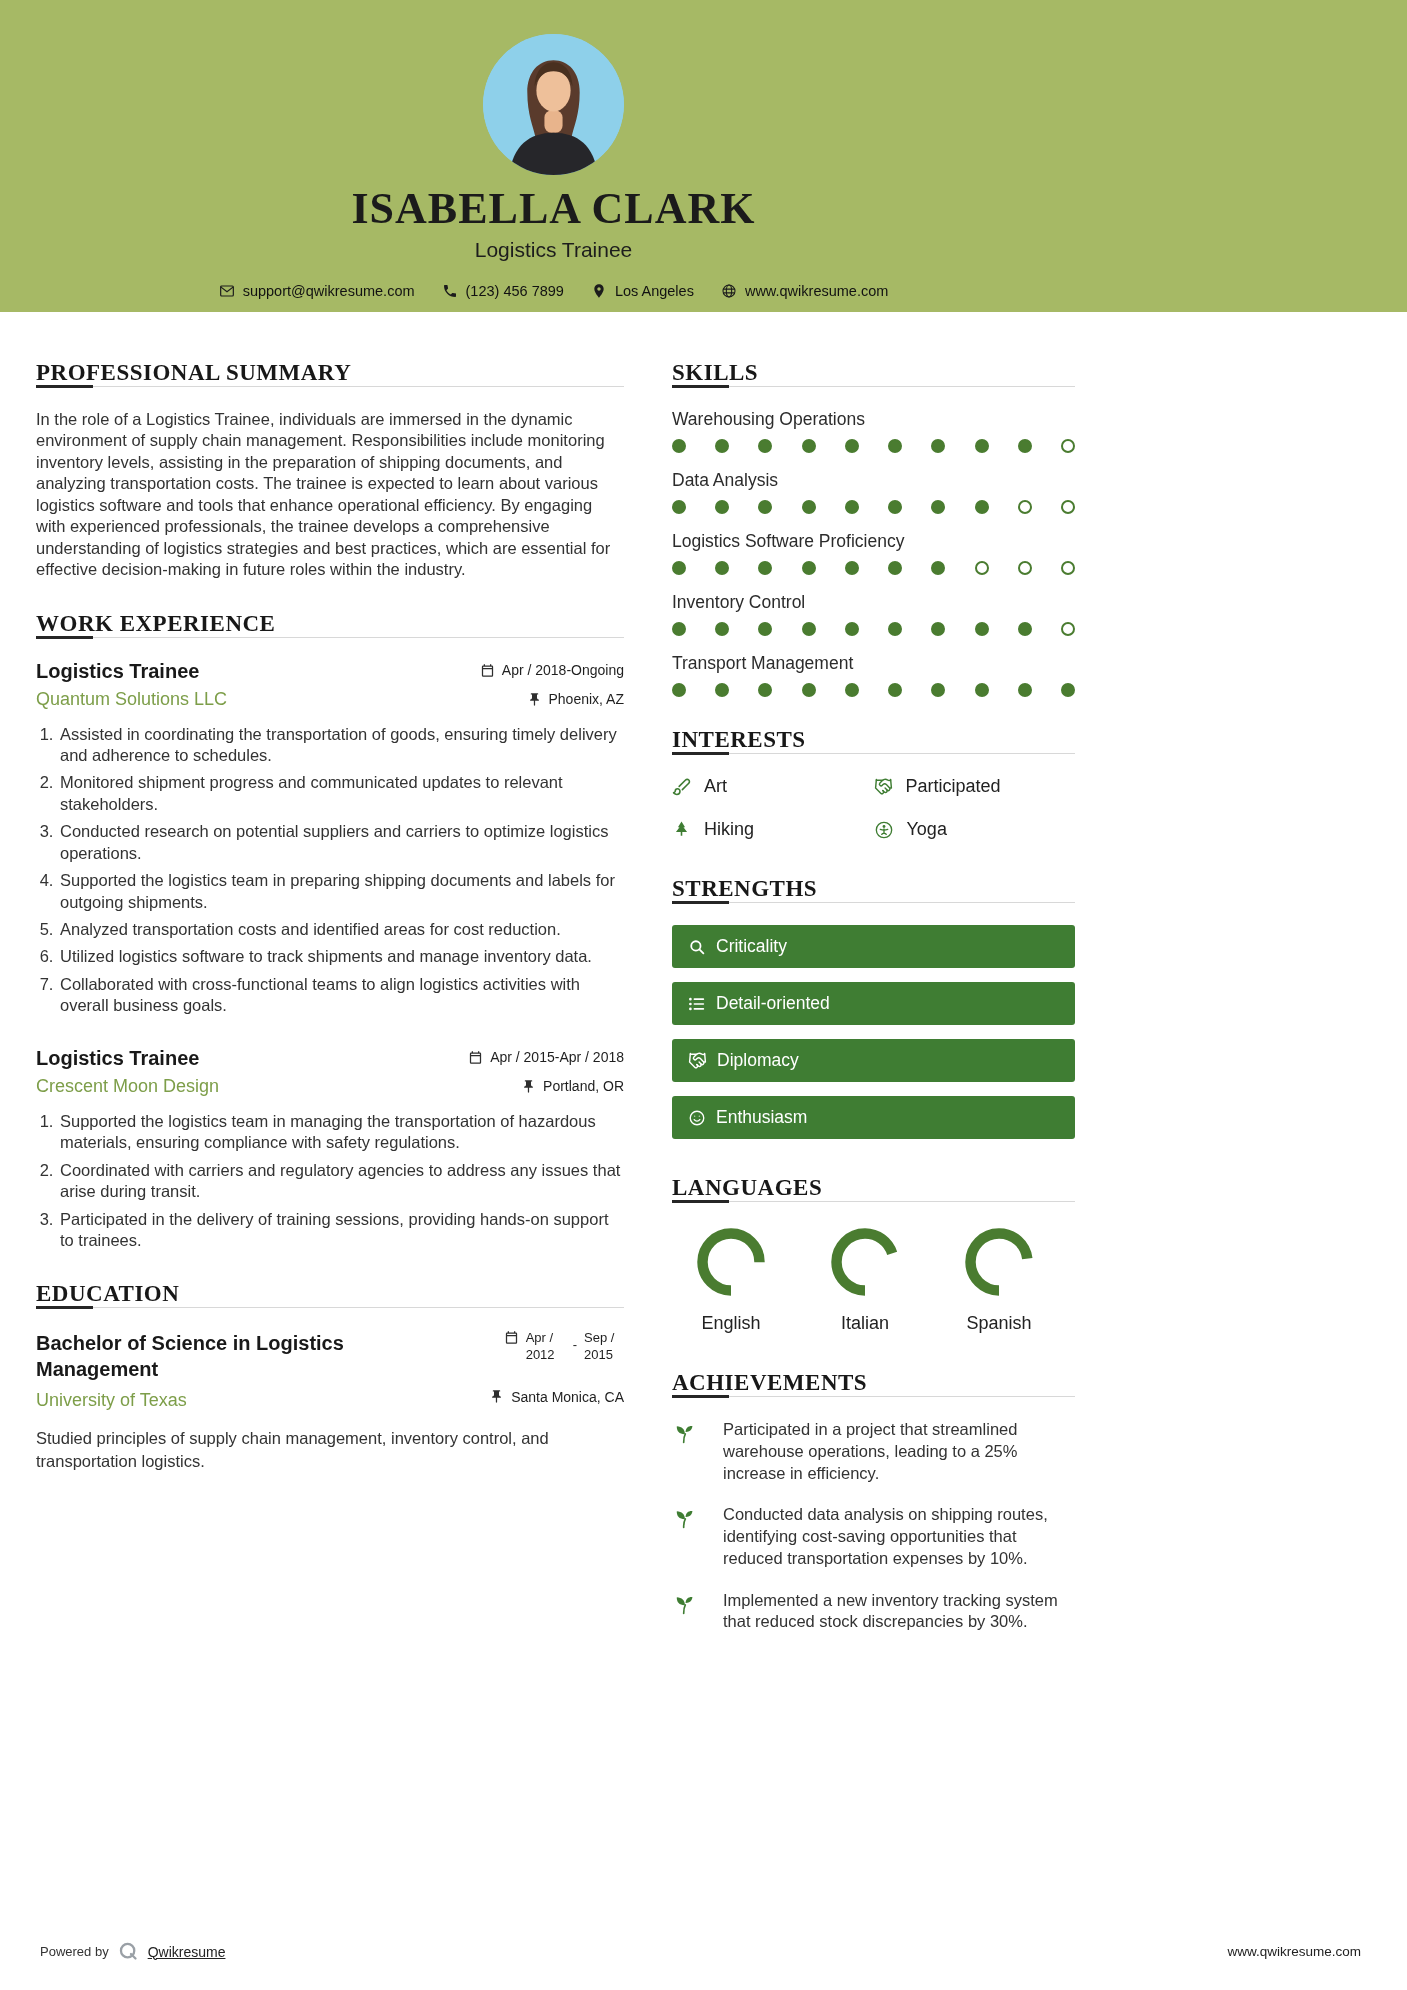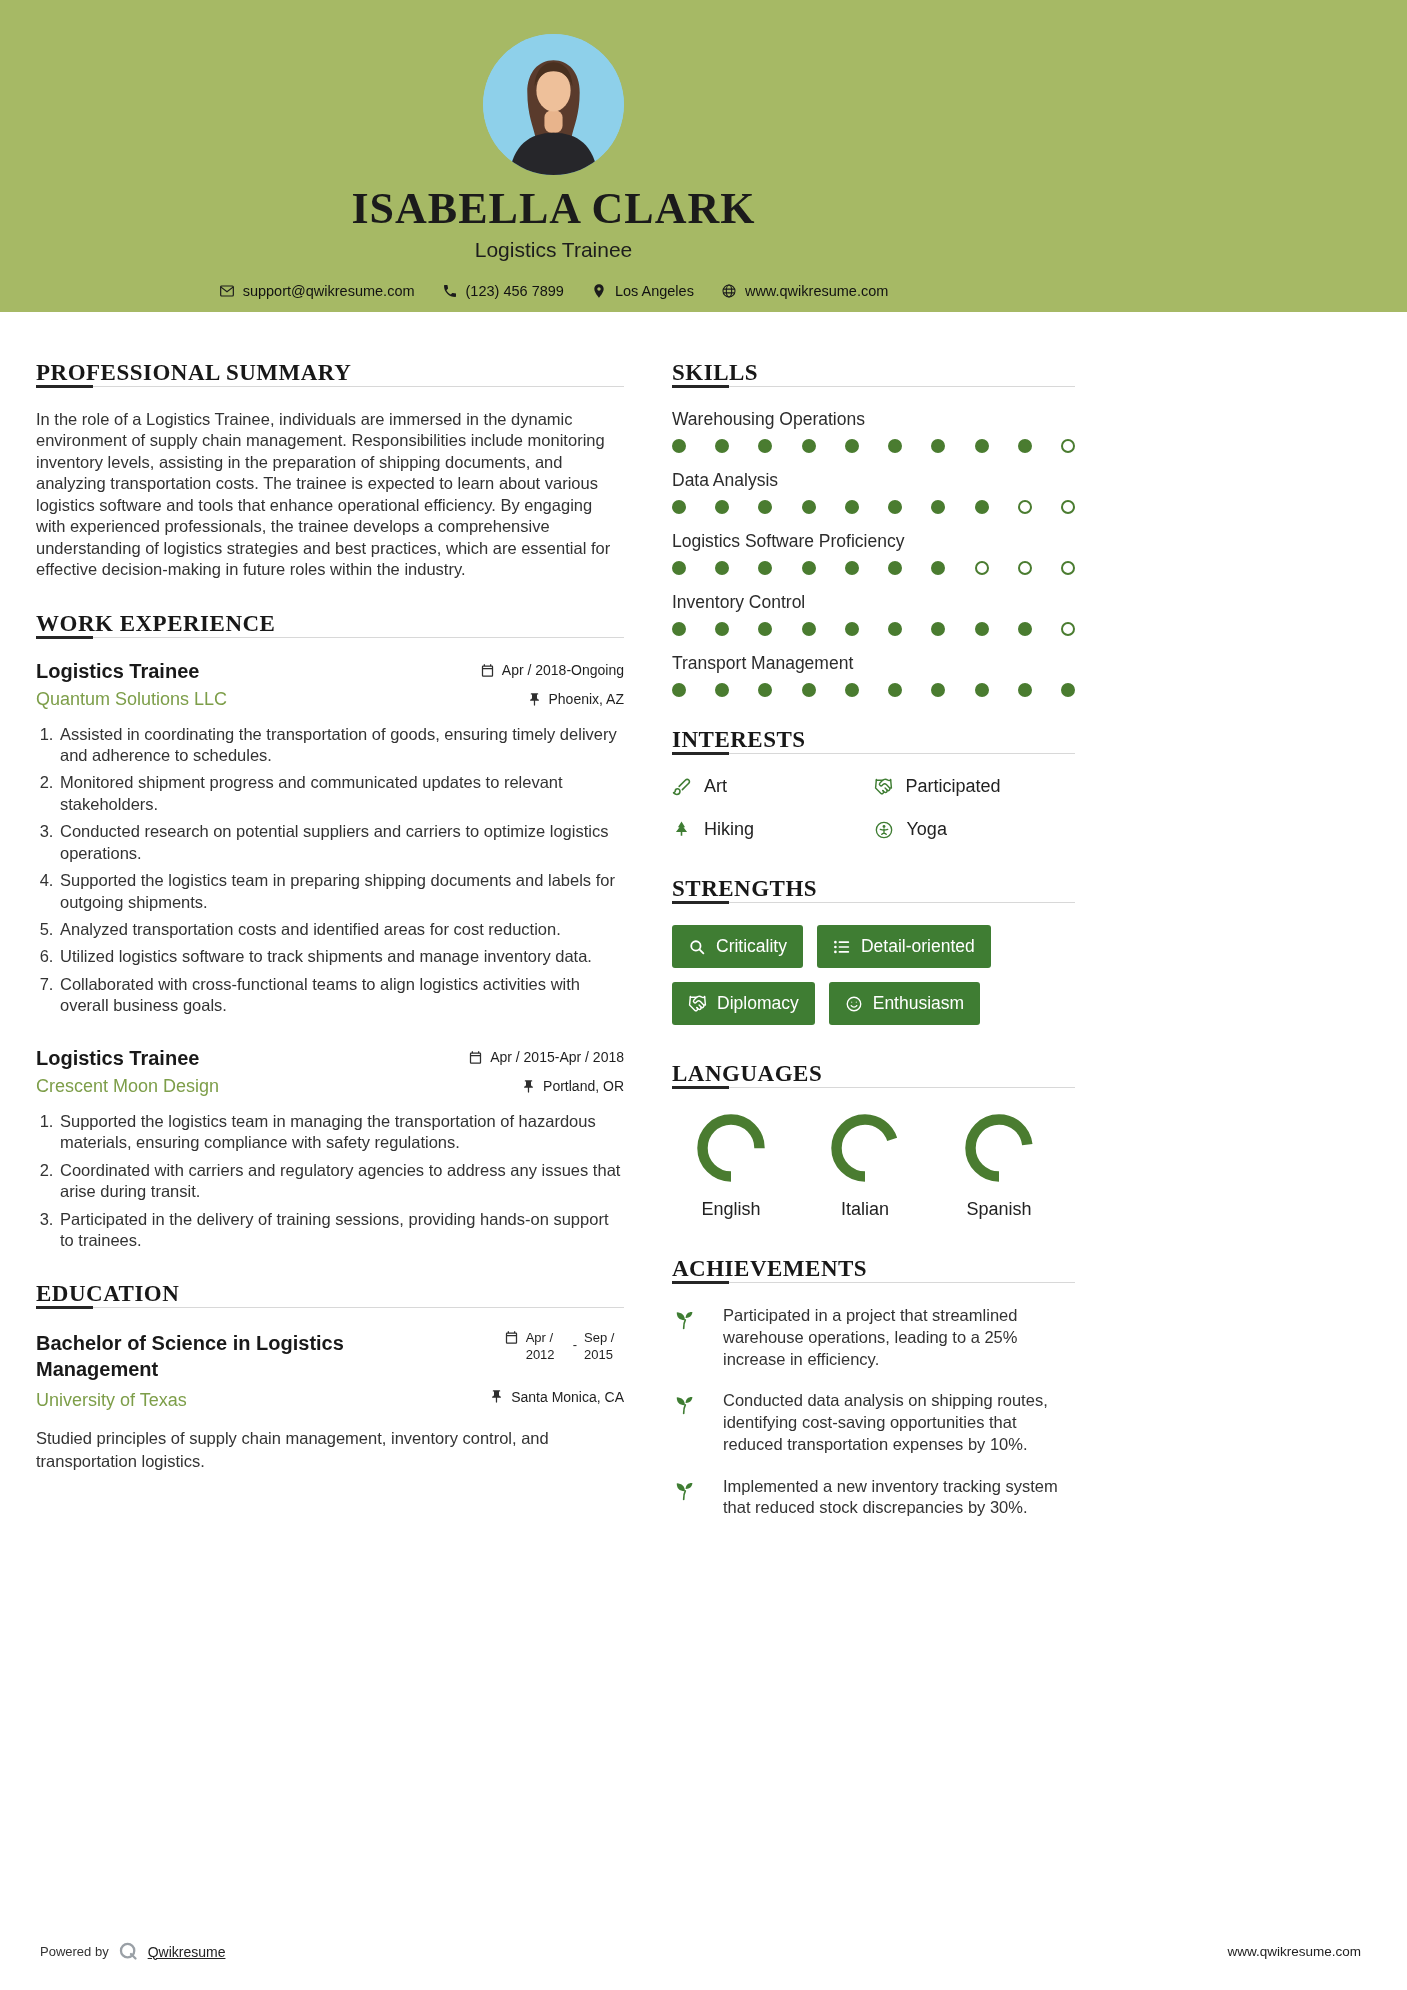--- a/index.html
+++ b/index.html
@@ -55,21 +55,21 @@
   .dots { display:flex; justify-content:space-between; margin-bottom:17px; }
   .dot { width:14px; height:14px; border-radius:50%; border:2.5px solid var(--accent); background:#fff; }
   .dot.filled { background:var(--accent); }
 
   
   .interests-grid { display:grid; grid-template-columns:1fr 1fr; row-gap:22px; margin-top:2px; }
   .interest { display:flex; align-items:center; gap:13px; font-size:18px; color:#222; }
   .i-icon { display:flex; color:var(--button); }
 
   
-  .chips { display:flex; flex-wrap:wrap; gap:14px; }
+  .chips { display:flex; flex-wrap:wrap; gap:14px;flex-direction:column; }
   .chip { display:flex; align-items:center; gap:10px; background:var(--button); color:#fff; font-size:17.5px; padding:11px 16px; border-radius:3px; }
   .s-icon { display:flex; color:#fff; }
 
   
   .langs { display:flex; gap:24px; padding-left:4px; }
   .lang { display:flex; flex-direction:column; align-items:center; width:110px; }
   .ring { color:var(--accent); height:76px; }
   .l-label { margin-top:13px; font-size:18px; color:#222; }
 
   

